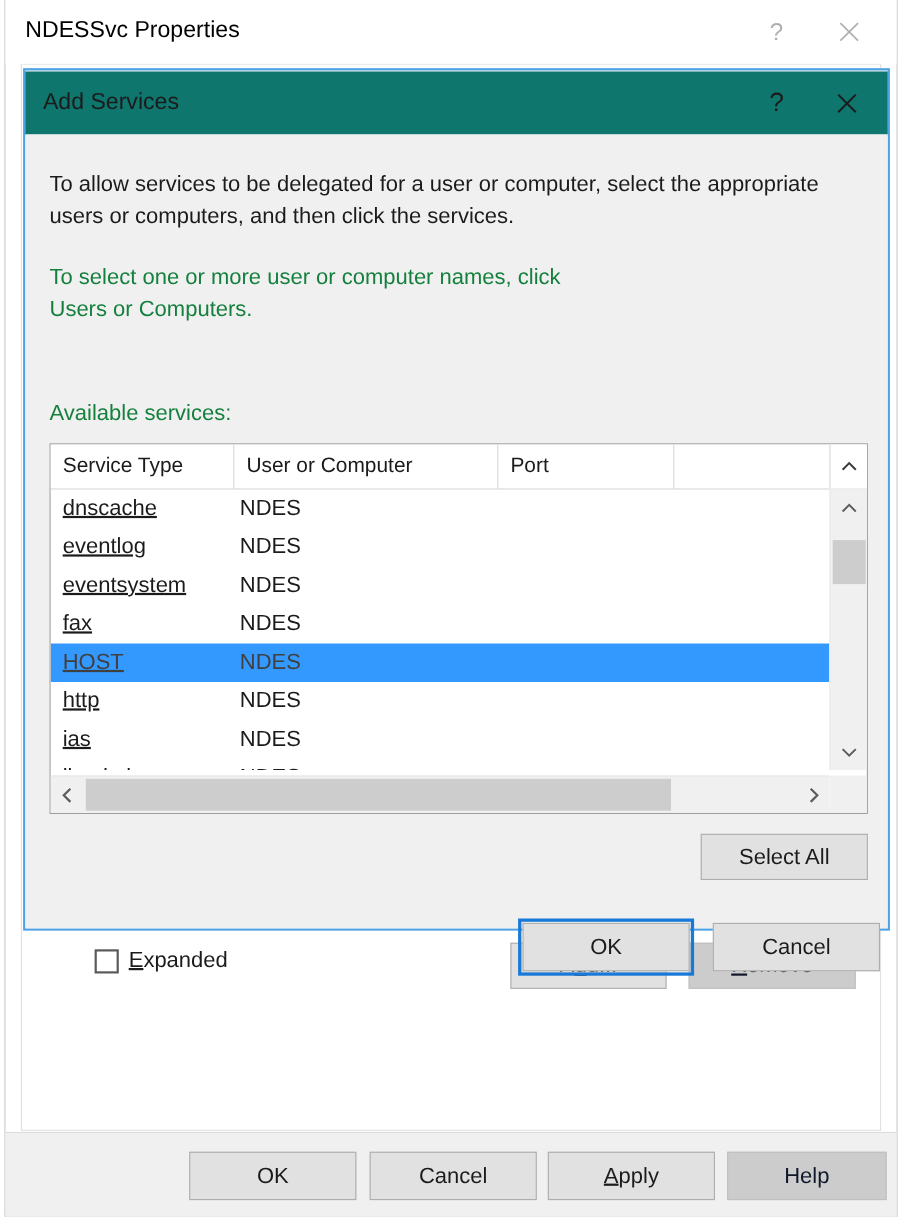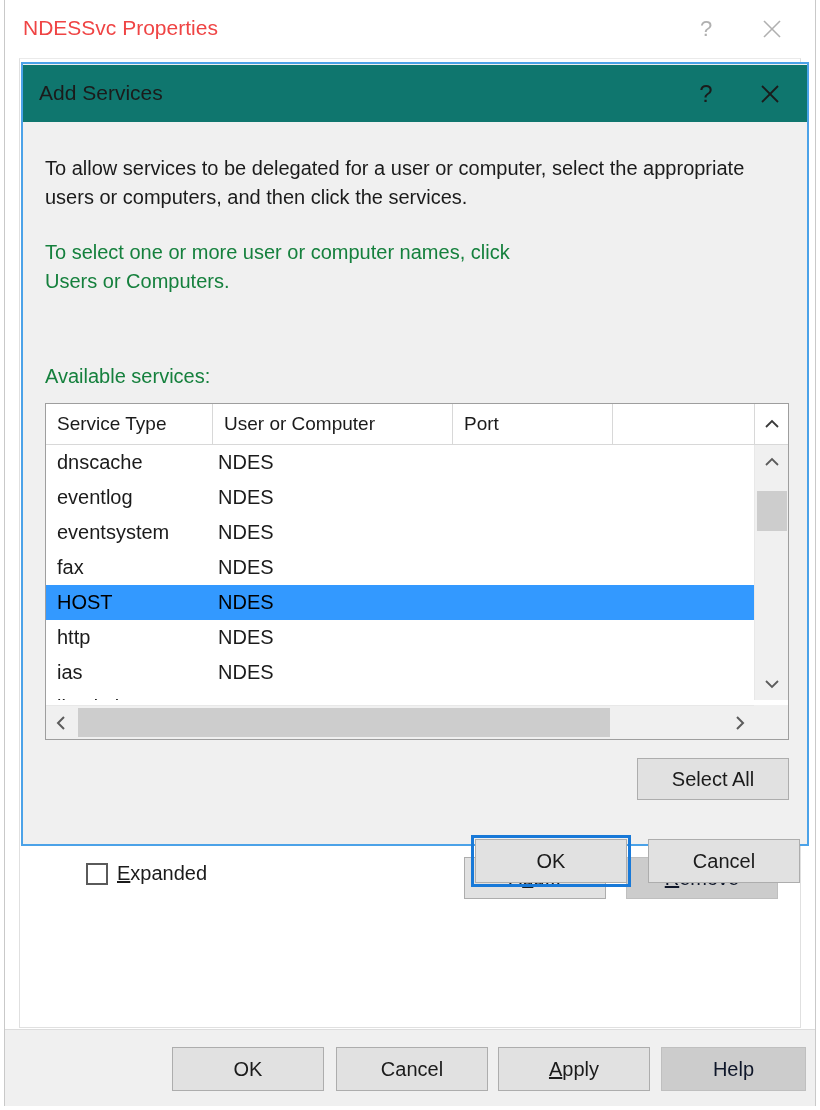--- a/index.html
+++ b/index.html
@@ -32,21 +32,21 @@
     width: 100%;
     height: 58px;
     background: #ffffff;
     box-sizing: border-box;
   }
   #outer-title-text {
     position: absolute;
     left: 18px;
     top: 16px;
     font-size: 21px;
-    color: #ef4444;
+    color: #000000;
     white-space: nowrap;
   }
   .win-btn {
     position: absolute;
     top: 0;
     width: 58px;
     height: 58px;
     display: flex;
     align-items: center;
     justify-content: center;
@@ -266,24 +266,24 @@
     position: relative;
     height: 35px;
     display: flex;
     align-items: center;
     font-size: 20px;
     color: #1b1b1b;
     white-space: nowrap;
   }
   .svc-row.selected {
     background: #3399ff;
-    color: #000000;
+    color: #404040;
     width: 708px;
   }
-  .cell-type { position: absolute; left: 11px; }
+  .cell-type { position: absolute; left: 11px; text-decoration: underline; }
   .cell-user { position: absolute; left: 172px; }
 
   #list-vscroll {
     position: absolute;
     right: 0;
     top: 41px;
     width: 34px;
     height: 255px;
     background: #f0f0f0;
     border-left: 1px solid #e8e8e8;

